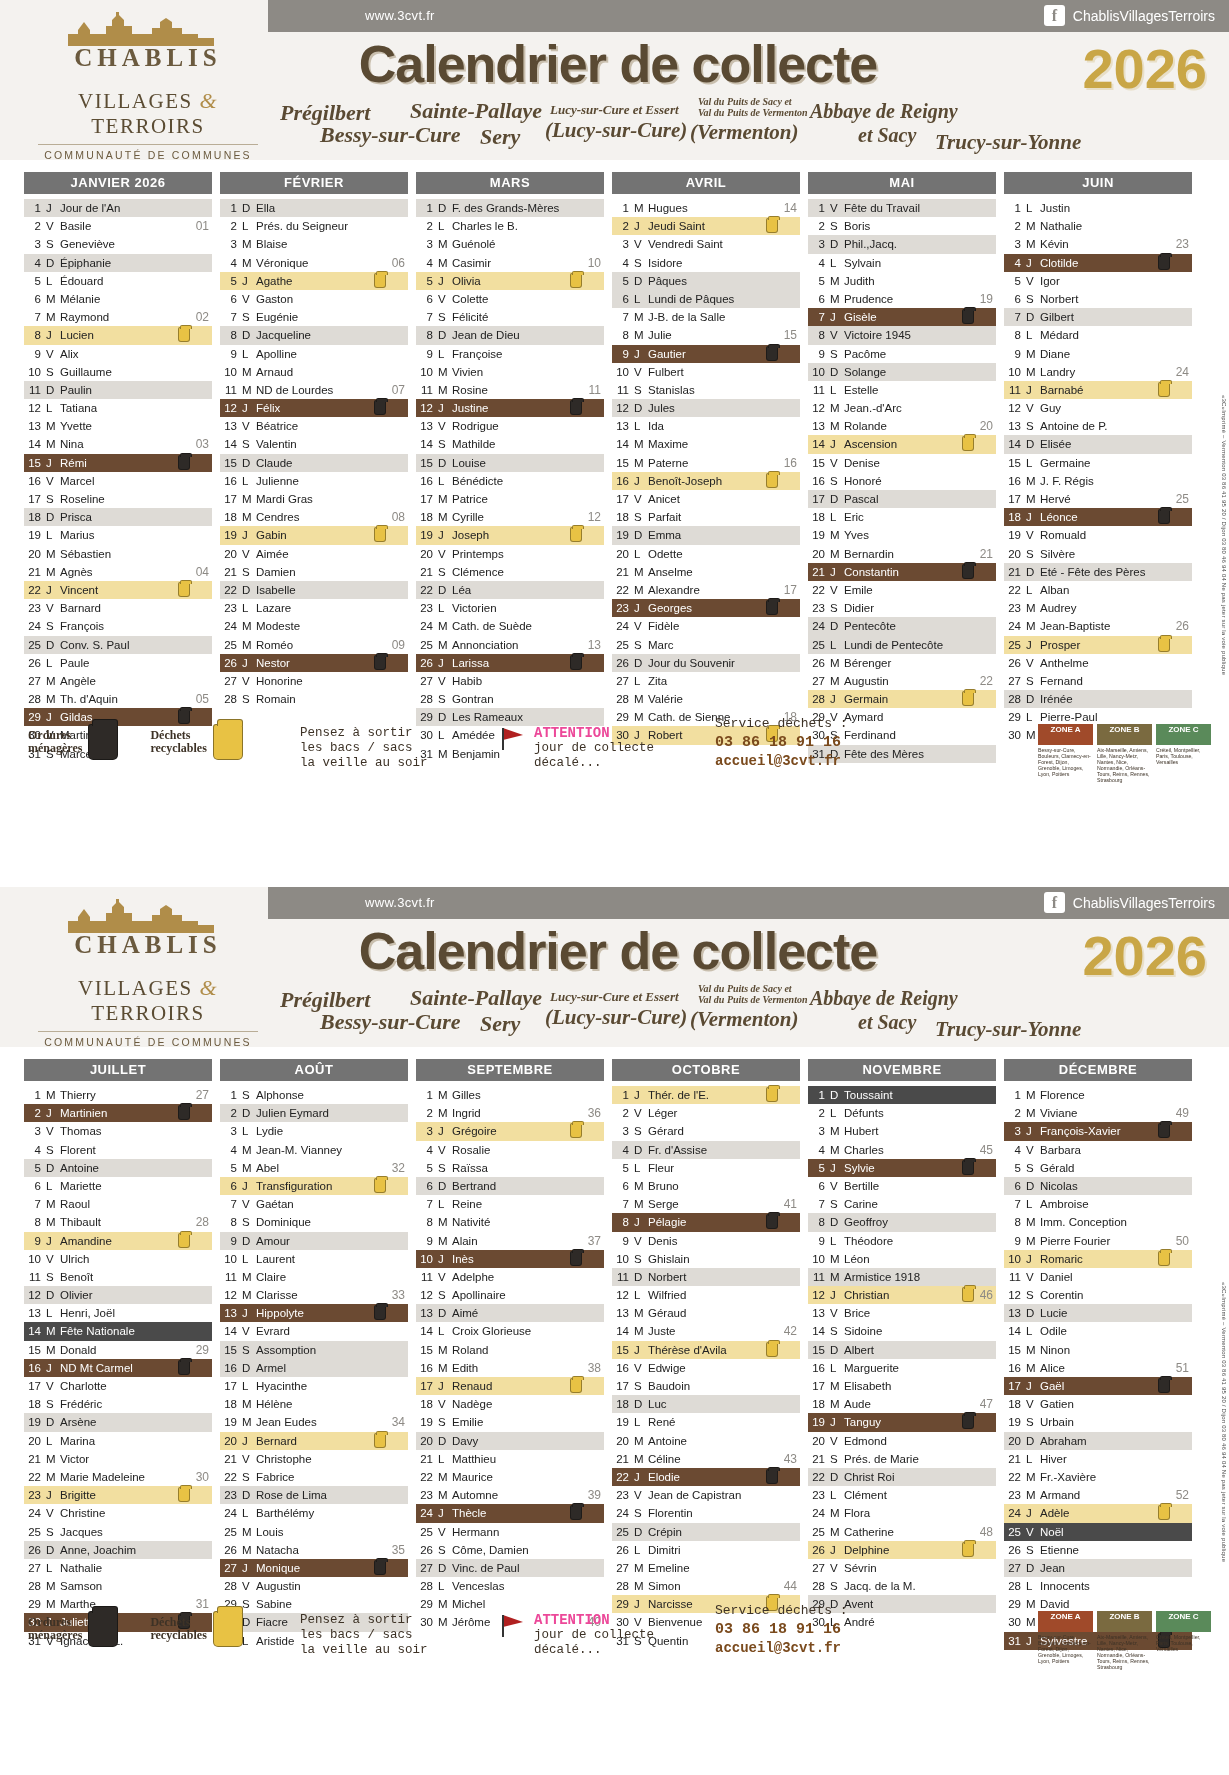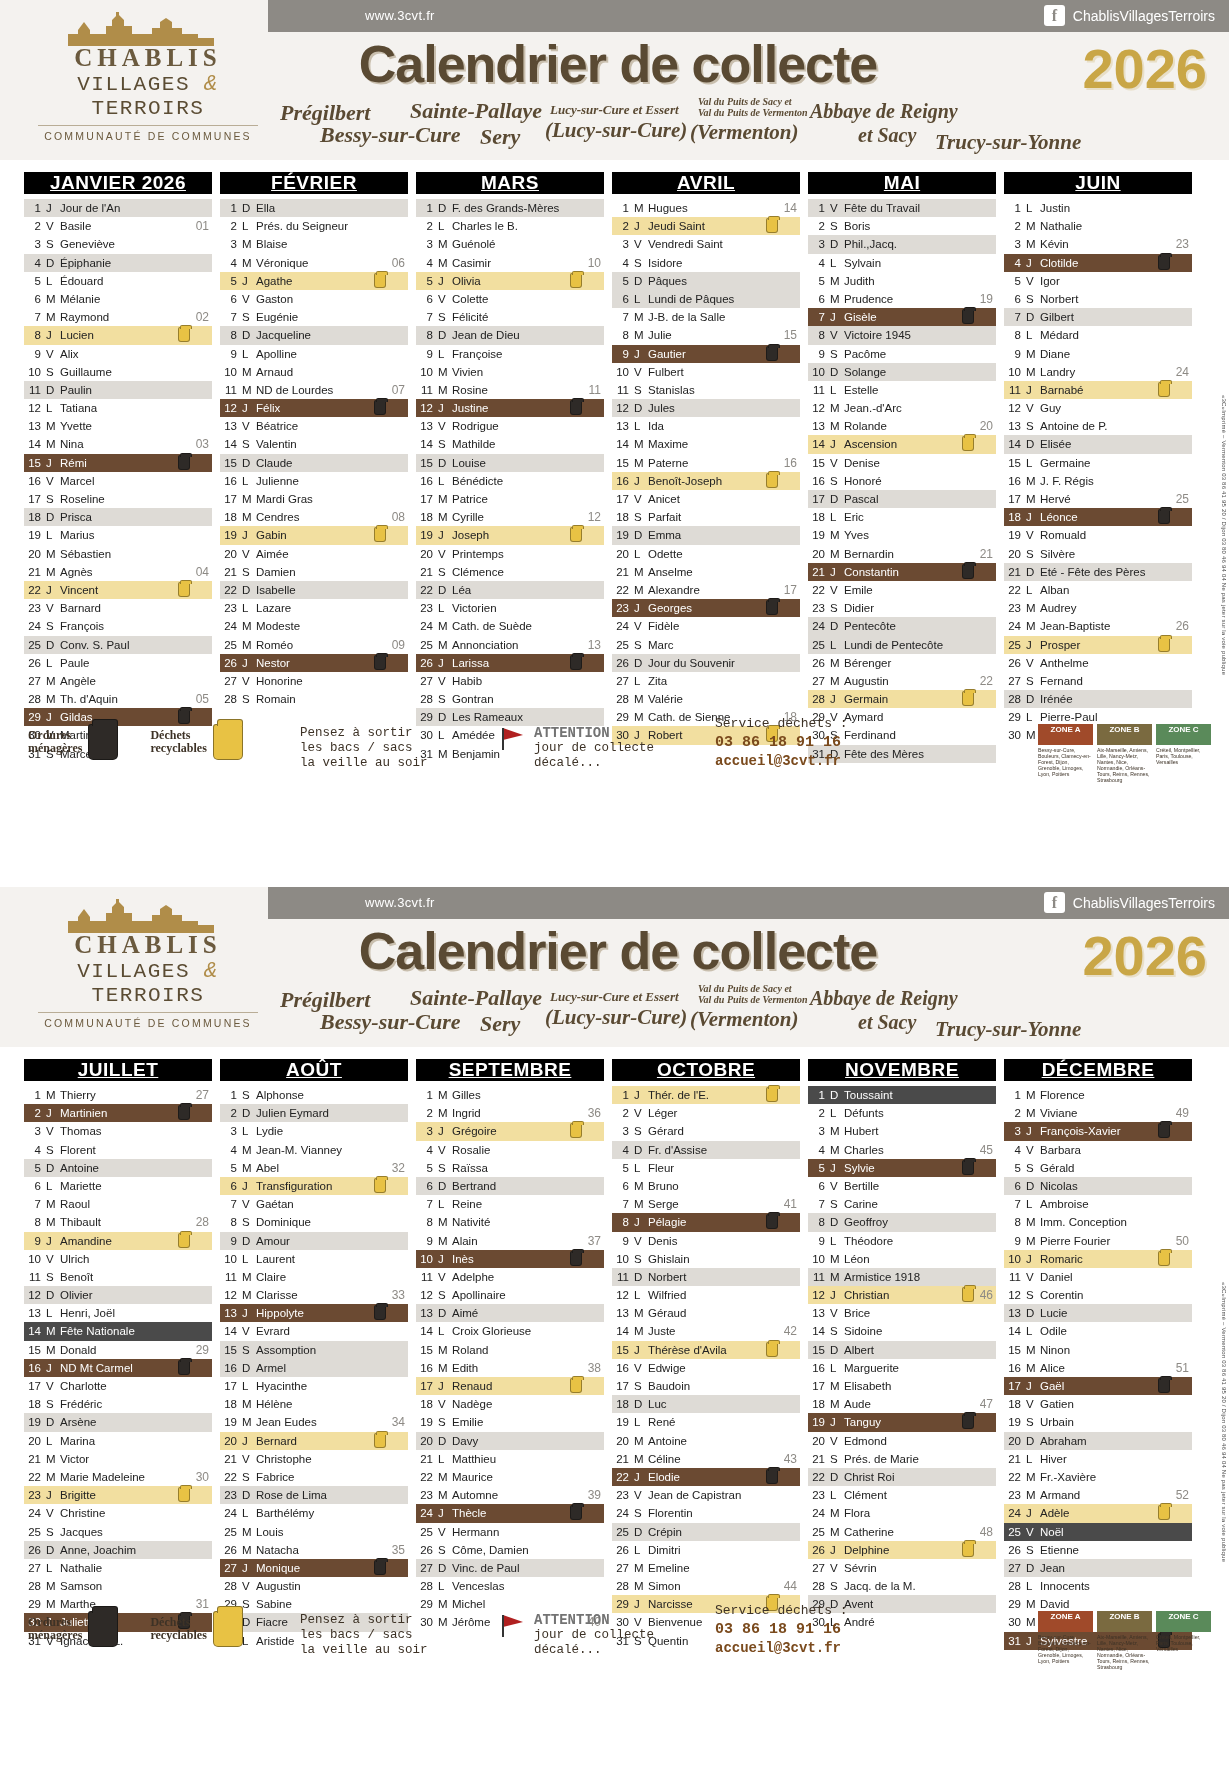--- a/index.html
+++ b/index.html
@@ -49,22 +49,22 @@
   .fb-text { color:#ffffff; font-size:14px; }
   
   .logo { position:absolute; left:28px; top:12px; width:240px; text-align:center; }
   .logo-sky { width:200px; height:34px; margin:0 auto; position:relative; }
   .logo-sky svg { display:block; }
   .logo-chablis {
     font-family:"Liberation Serif", serif; font-size:25px; letter-spacing:5px;
     color:#6b5a3e; margin-top:-2px; font-weight:bold;
   }
   .logo-vt {
-    font-family:Liberation Mono, monospace; font-size:21px; letter-spacing:1.5px;
-    color:#5b4c33; margin-top:0;
+    font-family:Liberation Serif, serif; font-size:21px; letter-spacing:1.5px;
+    color:#5b4c33; margin-top:16px;
   }
   .logo-vt .amp { color:#b08d49; font-style:italic; font-size:22px; }
   .logo-rule { width:220px; height:1px; background:#b9ad96; margin:5px auto 4px; }
   .logo-cc {
     font-size:10.5px; letter-spacing:2.2px; color:#6b5a3e;
   }
   
   .title {
     position:absolute; left:268px; top:34px; width:700px;
     font-family:"Liberation Sans", sans-serif;
@@ -87,23 +87,22 @@
   }
   
   .cal {
     position:absolute; left:14px; top:160px; width:1201px; height:560px;
     background:#ffffff; border-radius:16px;
   }
   .months { display:flex; padding:12px 10px 0 10px; gap:8px; }
   .month { width:188px; }
   .mhead {
     height:22px; line-height:22px; text-align:center;
-    background:#000000; color:#ffffff; font-weight:bold; font-size:19px;
+    background:#737373; color:#ffffff; font-weight:bold; font-size:13px;
     letter-spacing:.5px;
-    text-decoration:underline;
   }
   .days { margin-top:5px; position:relative; }
   .day {
     position:relative;
     height:18.2px; line-height:18.2px; font-size:11.5px;
     display:flex; align-items:center;
     padding-left:2px;
   }
   .dnum { width:20px; text-align:right; padding-right:5px; color:#222; }
   .dlet { width:14px; color:#222; }
@@ -143,21 +142,21 @@
   .lg-txt { font-family:"Liberation Serif", serif; font-weight:bold; font-size:12px; color:#3d3226; line-height:13px;margin-left:14px; }
   .bigbin { width:30px; height:36px; border-radius:3px 3px 5px 5px; position:relative; border:1px solid rgba(0,0,0,.4); }
   .bigbin::before { content:""; position:absolute; left:3px; top:-6px; width:24px; height:6px; background:inherit; border:1px solid rgba(0,0,0,.4); border-bottom:none; border-radius:3px 3px 0 0; }
   .note {
     position:absolute; left:300px; top:14px;
     font-family:"Liberation Mono", monospace; font-size:12.5px; color:#3d3226; line-height:15px;
   }
   .attn { position:absolute; left:500px; top:14px; display:flex; gap:8px; align-items:flex-start; }
   .attn-flag { width:26px; height:26px; }
   .attn-txt { font-family:"Liberation Mono", monospace; font-size:12.5px; color:#3d3226; line-height:15px; }
-  .attn-hd { color:#737373; font-weight:bold; font-size:14px; }
+  .attn-hd { color:#ec4899; font-weight:bold; font-size:14px; }
   .svc { position:absolute; left:715px; top:4px; text-align:left; font-family:"Liberation Mono", monospace; font-size:13px; color:#3d3226; }
   .svc-phone { color:#7a4a1d; font-weight:bold; font-size:15px; margin-top:3px; }
   .svc-mail { color:#7a4a1d; font-weight:bold; font-size:14px; margin-top:2px; }
   .zones { position:absolute; right:18px; top:12px; display:flex; gap:4px; }
   .zbox { width:55px; }
   .zttl { height:21px; line-height:12px; text-align:center; color:#fff; font-size:8px; font-weight:bold; }
   .zlist { font-size:5.2px; line-height:6px; color:#3d3226; padding-top:2px; }
   .vert-print {
     position:absolute; right:2px; top:395px;
     writing-mode:vertical-rl; font-size:6px; color:#4a4a4a;

